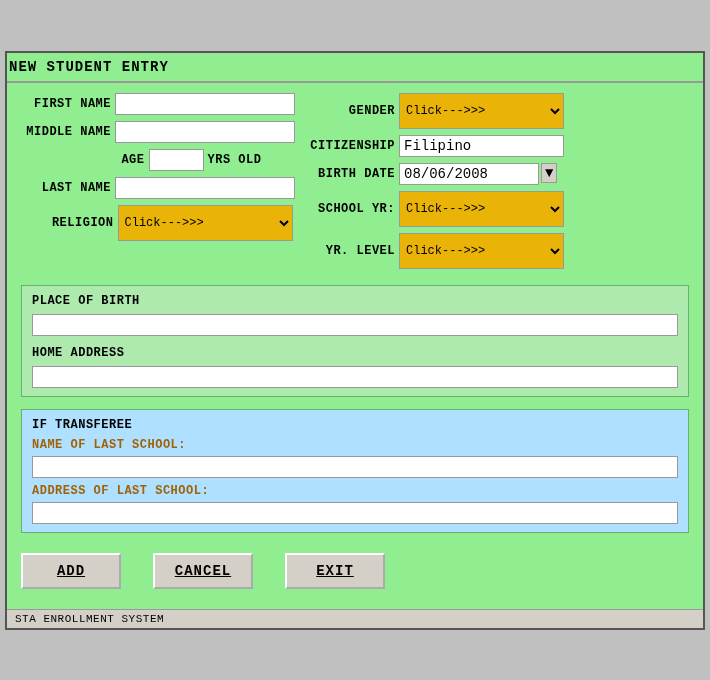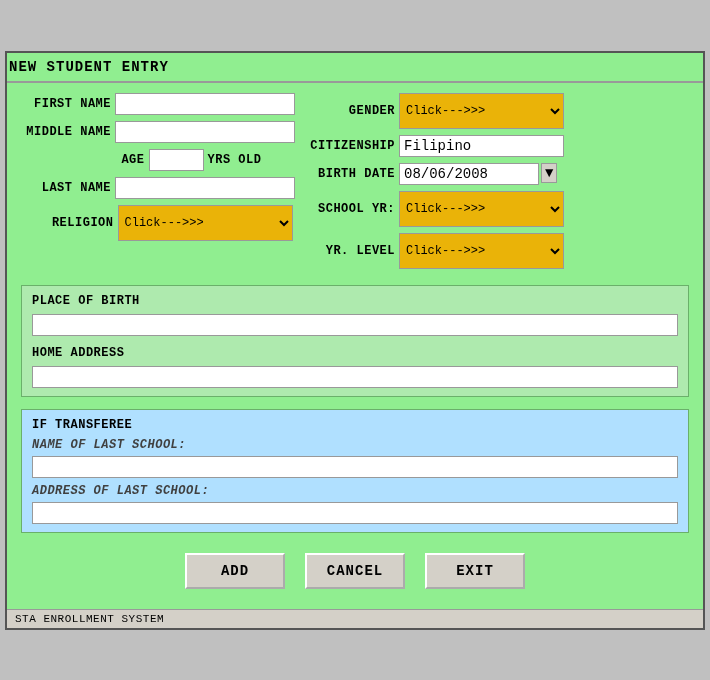--- a/index.html
+++ b/index.html
@@ -125,28 +125,28 @@
       letter-spacing: 0.5px;
       margin-bottom: 6px;
       color: #000;
     }
     .sub-label {
       font-weight: bold;
       font-size: 12px;
       letter-spacing: 0.5px;
       margin-bottom: 4px;
       margin-top: 6px;
-      color: #404040;
-      font-style: italic;
+      color: #a16207;
     }
     .buttons-row {
       display: flex;
-      justify-content: center;
-      gap: 20px;
+      justify-content: flex-start;
+      gap: 32px;
       padding: 12px 0 10px 0;
+      text-decoration: underline;
     }
     .btn {
       min-width: 100px;
       height: 36px;
       background: #d4d0c8;
       border: 2px outset #fff;
       font-family: 'Courier New', Courier, monospace;
       font-size: 14px;
       font-weight: bold;
       letter-spacing: 1px;

